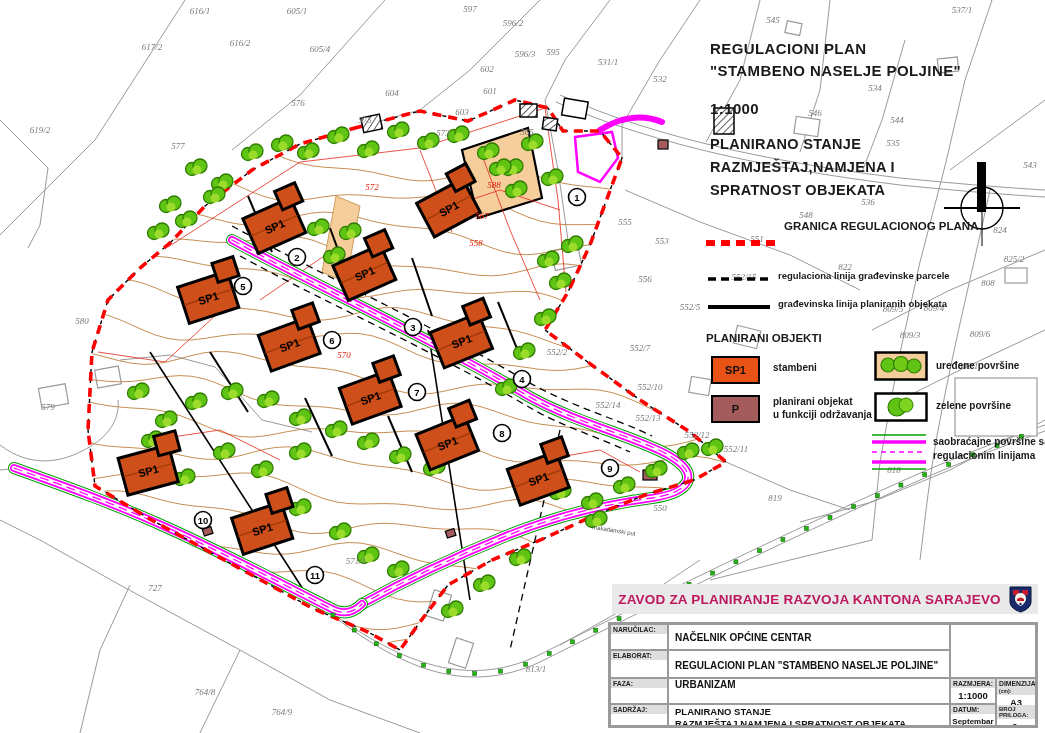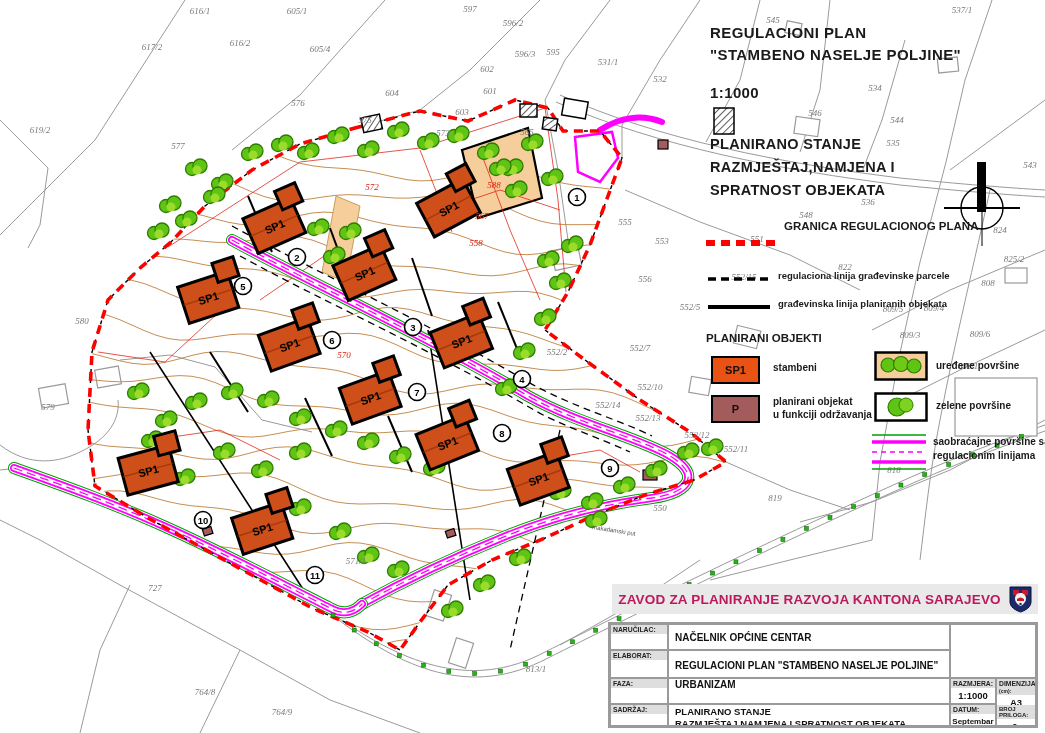--- a/index.html
+++ b/index.html
@@ -1,20 +1,20 @@
 <!DOCTYPE html>
 <html><head>
 <meta charset="utf-8">
 <style>
   html,body{margin:0;padding:0;background:#fff;}
   #canvas{position:relative;width:1045px;height:733px;background:#fff;overflow:hidden;
           font-family:"Liberation Sans",sans-serif;}
   .abs{position:absolute;}
   .t{position:absolute;white-space:nowrap;font-weight:bold;color:#1a1a1a;}
-  .ttl{font-size:15px;letter-spacing:.4px;}
+  .ttl{font-size:15px;letter-spacing:.4px;margin-top:16px;}
   .sub{font-size:14.5px;letter-spacing:.3px;}
   .leg{font-size:10px;}
   .leg-sm{font-size:9.5px;text-align:center;}
   .leg-hd{font-size:11.5px;}
   .swatch{position:absolute;}
   
   #tbl-header{position:absolute;left:612px;top:584px;width:426px;height:30px;background:#E9E9E9;
       display:flex;align-items:center;justify-content:center;gap:8px;}
   #tbl-header .org{font-weight:bold;font-size:13.5px;color:#be185d;letter-spacing:.2px;}
   #tbl{position:absolute;left:608px;top:622px;width:430px;height:106px;border:3px solid #9A9A9A;

